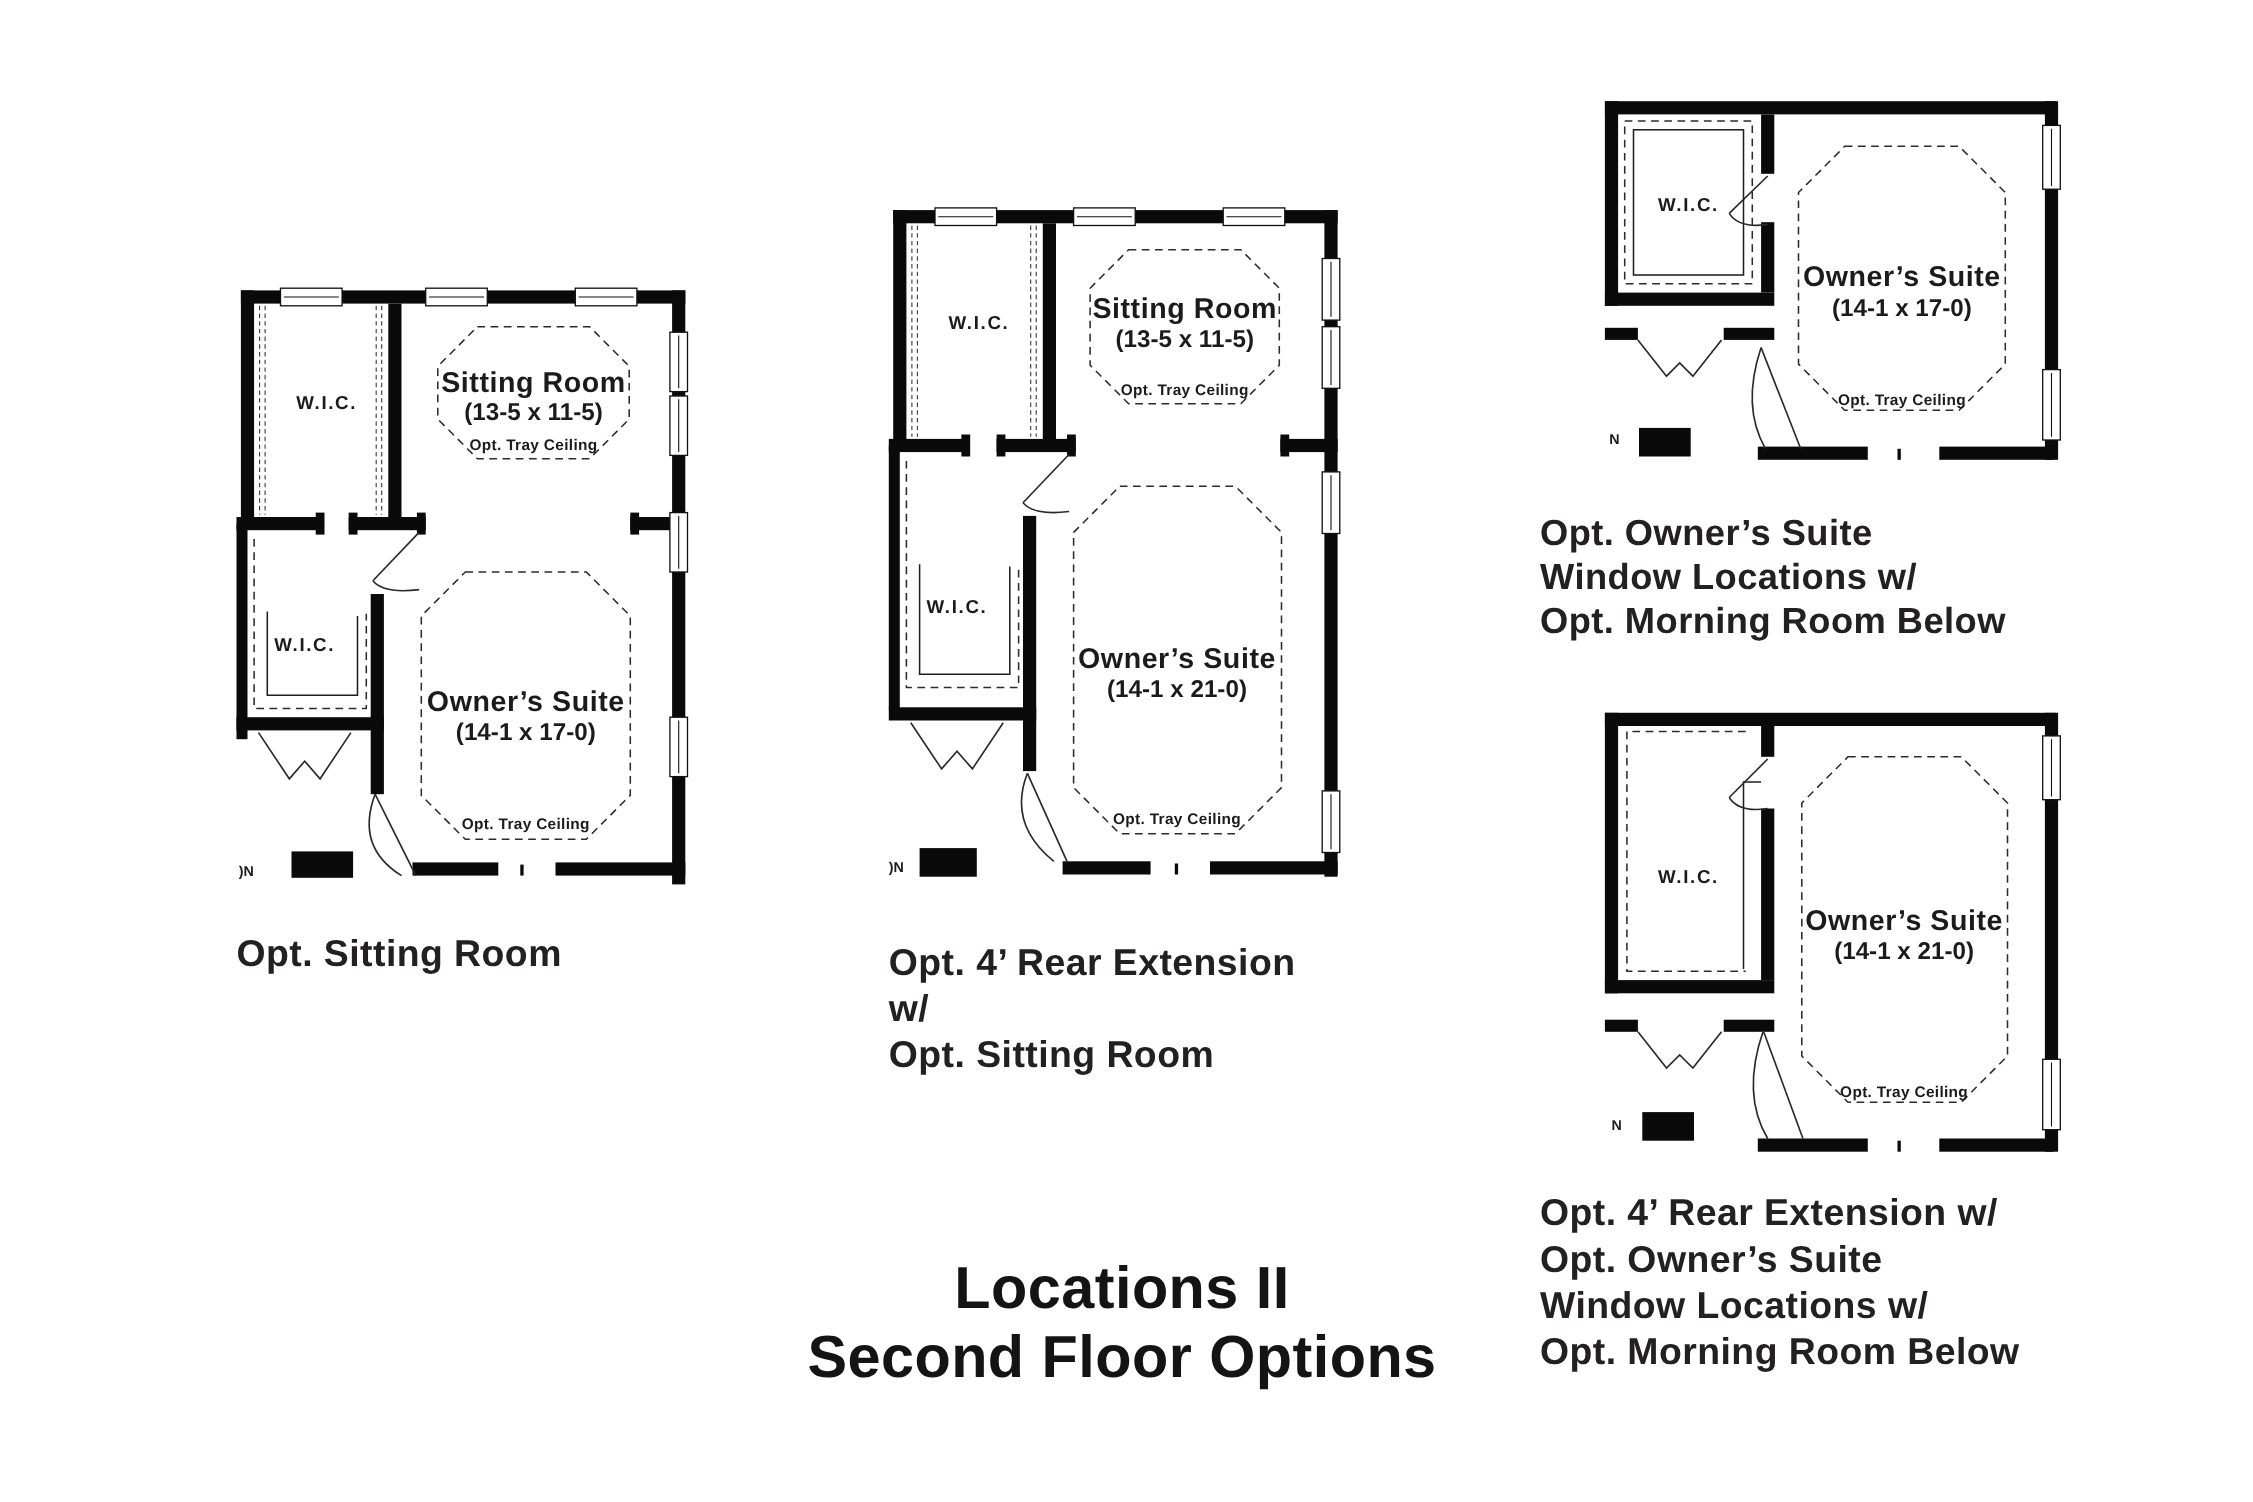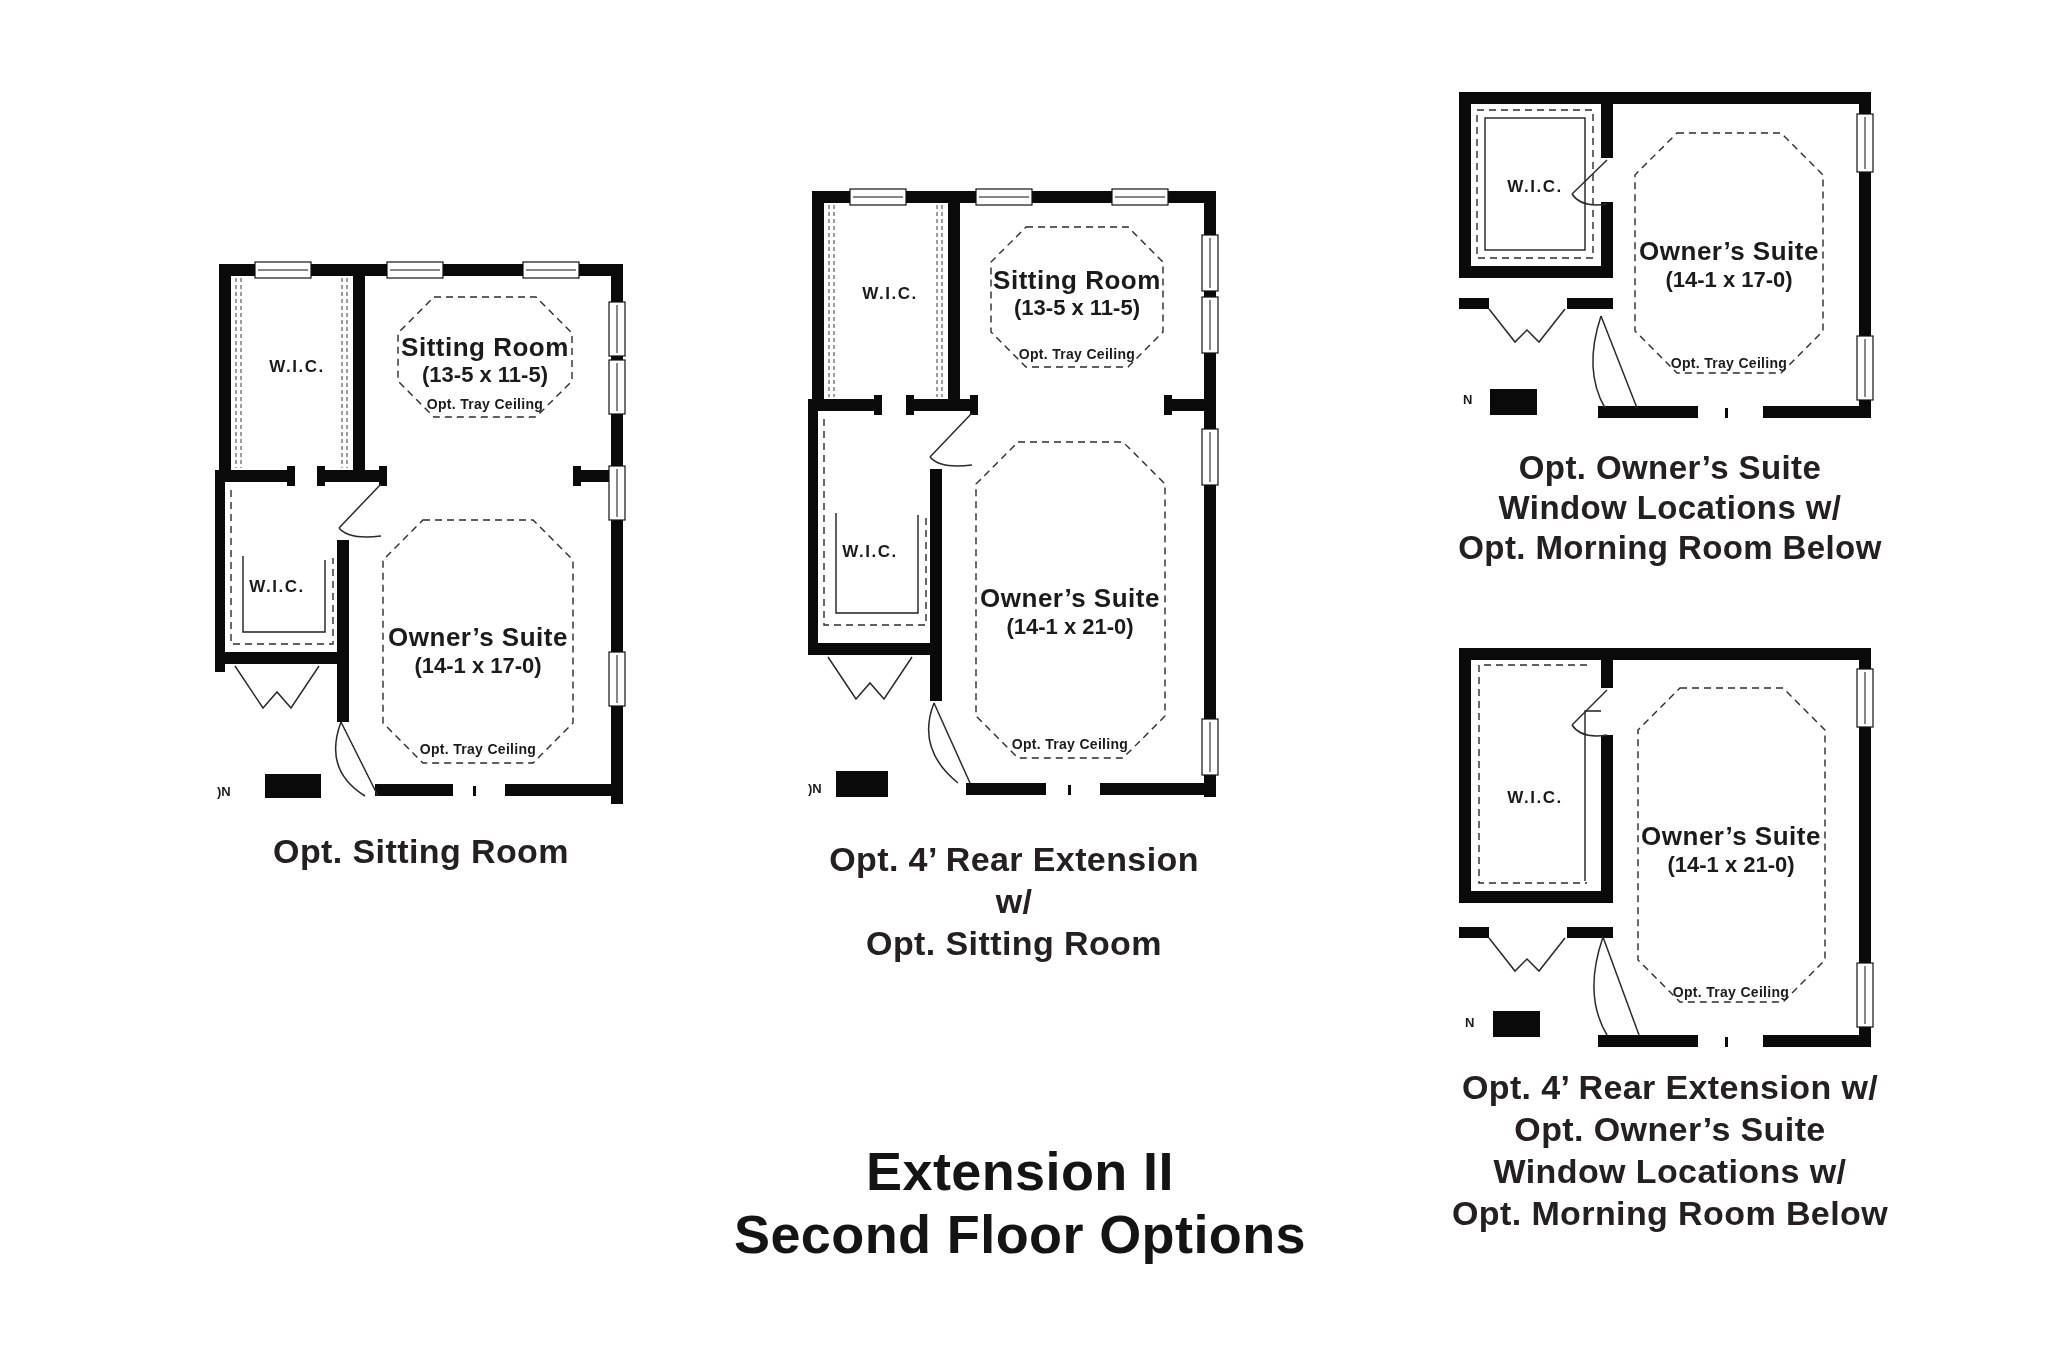--- a/index.html
+++ b/index.html
@@ -16,22 +16,22 @@
   .thin{stroke:#1f1f1f;stroke-width:1.4;fill:none;}
   .door{stroke:#2a2a2a;stroke-width:1.5;fill:none;}
   .t{fill:#1b1b1b;font-family:"Liberation Sans",sans-serif;}
   .mid{text-anchor:middle;}
   .tn{font-size:26px;font-weight:600;letter-spacing:0.5px;}
   .td{font-size:22px;font-weight:600;}
   .tt{font-size:14px;font-weight:700;letter-spacing:0.3px;}
   .tw{font-size:17px;font-weight:600;letter-spacing:1.5px;}
   .ts{font-size:13px;font-weight:600;}
   
-  .caption{position:absolute;text-align:center;font-weight:600;color:#242021;
-           font-size:34px;line-height:42px;letter-spacing:0.4px;}
+  .caption{position:absolute;font-weight:600;color:#242021;
+           font-size:34px;line-height:42px;letter-spacing:0.4px;margin-top:16px;}
   .title{position:absolute;left:700px;top:1140px;width:640px;text-align:center;
          font-weight:700;color:#141414;font-size:54px;line-height:63px;letter-spacing:0.4px;}
   
   .logo{position:absolute;left:0;top:1291px;width:223px;height:74px;background:#58595b;}
   .logo span{position:absolute;display:block;}
   .logo-brand{left:14px;bottom:9px;font-family:"Liberation Serif",serif;font-weight:700;
               font-size:46px;color:#f2f1ee;letter-spacing:1px;}
   .logo-star{left:112px;top:6px;color:#e2592a;font-size:21px;}
   .logo-tm{left:138px;top:9px;font-size:9px;color:#d9d8d6;}
   .logo-suffix{left:151px;bottom:15px;font-size:25px;color:#dcdbd9;letter-spacing:4px;font-weight:400;}
@@ -271,18 +271,18 @@
     </svg>
   </div>
   <div class="caption" style="left:1400px;top:1066px;width:540px;">
     <div>Opt. 4’ Rear Extension w/</div>
     <div>Opt. Owner’s Suite</div>
     <div>Window Locations w/</div>
     <div>Opt. Morning Room Below</div>
   </div>
 
   <div class="title">
-    <div>Extension II</div>
+    <div>Locations II</div>
     <div>Second Floor Options</div>
   </div>
 
 
 </div>
 
 </body></html>

